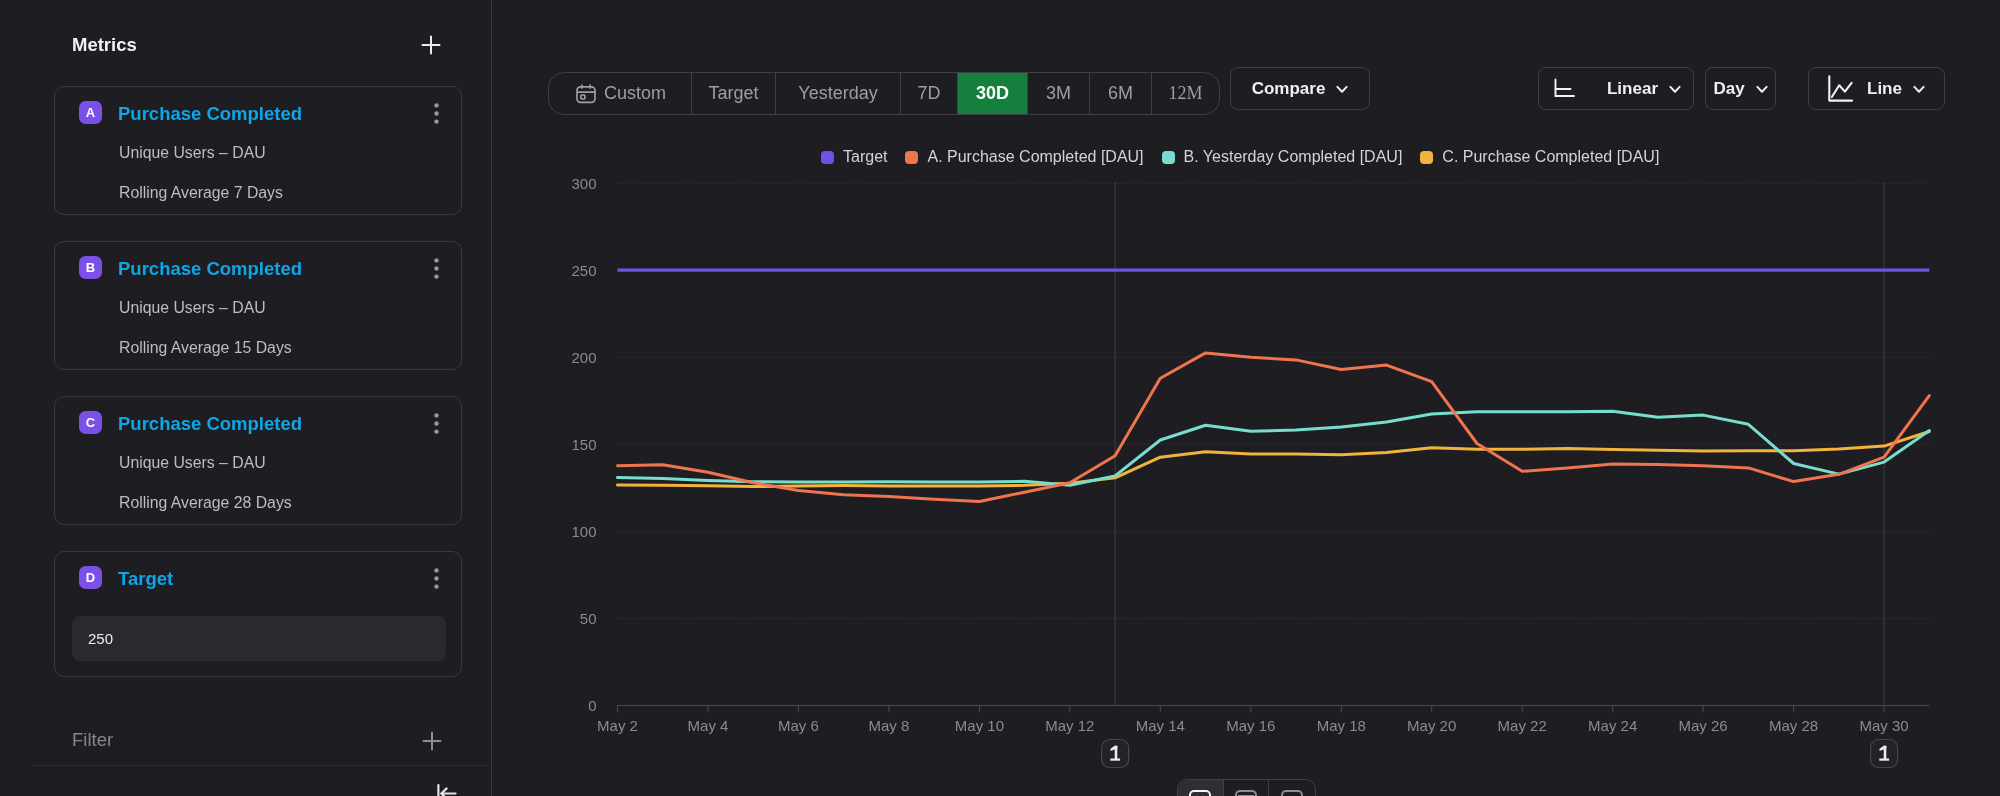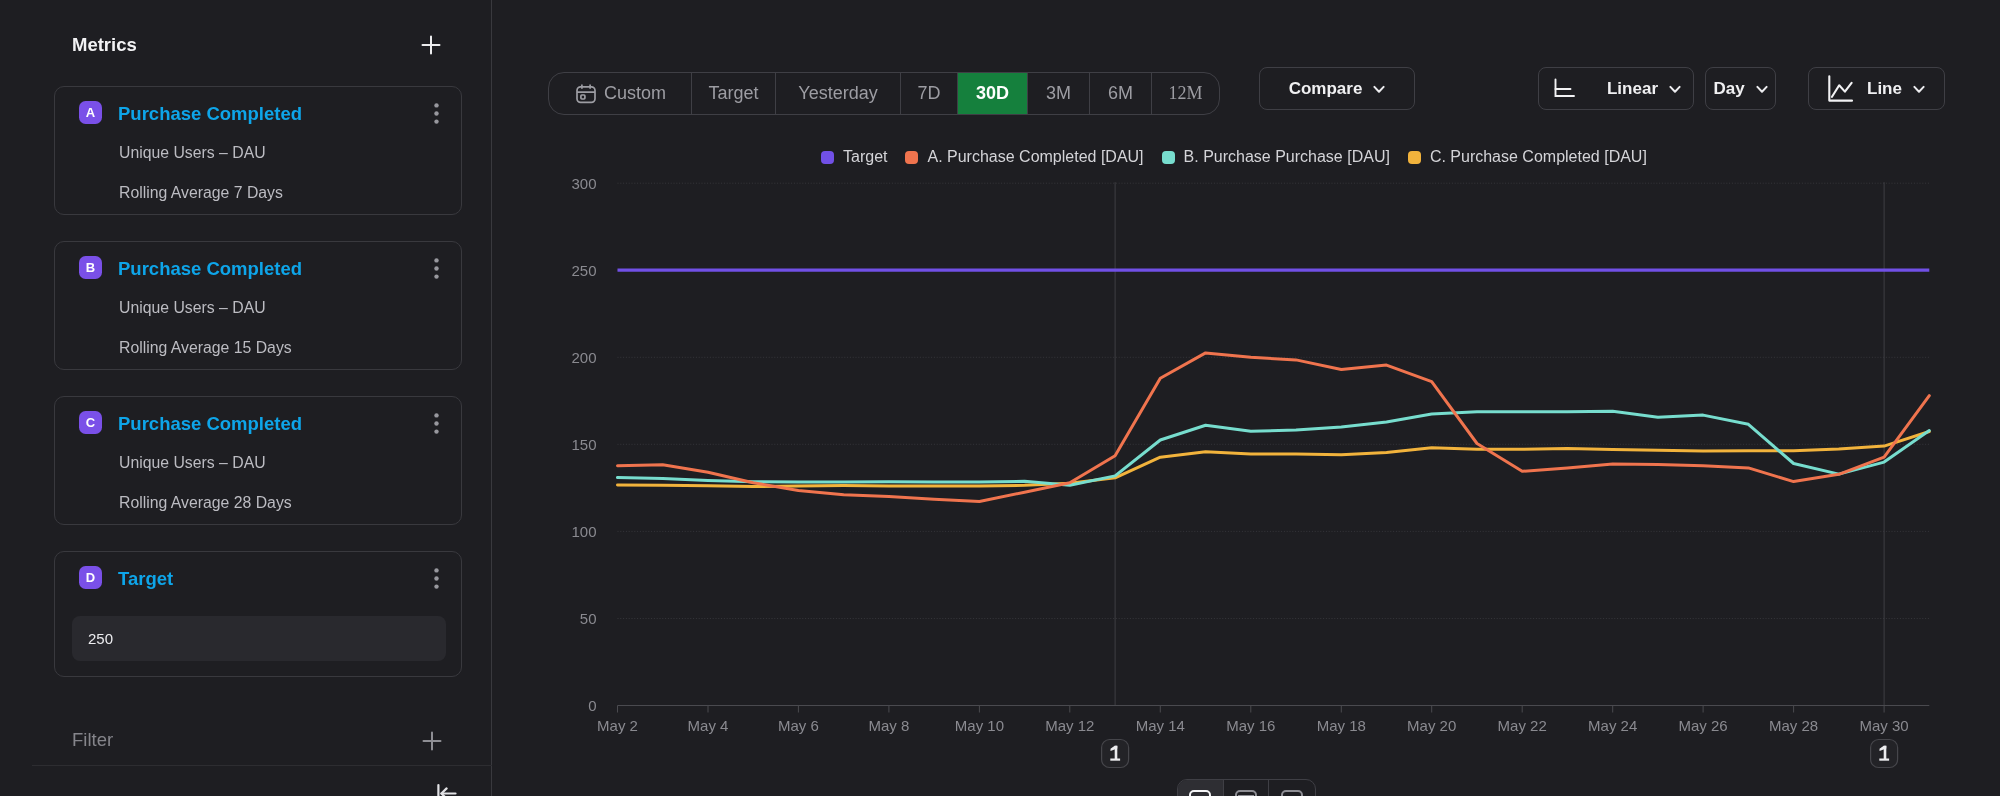--- a/index.html
+++ b/index.html
@@ -139,21 +139,21 @@
     <div class="seg" style="width:62px">
       <span>3M</span>
     </div>
     <div class="seg" style="width:62px">
       <span>6M</span>
     </div>
     <div class="seg" style="width:67px">
       <span>12M</span>
     </div>
   </div>
-<div class="btn" style="left:1259px;width:156px">Compare <svg width="12" height="12" viewBox="0 0 12 12" fill="none" stroke="#ececef" stroke-width="2" stroke-linecap="round" stroke-linejoin="round">
+<div class="btn" style="left:1230px;width:140px">Compare <svg width="12" height="12" viewBox="0 0 12 12" fill="none" stroke="#ececef" stroke-width="2" stroke-linecap="round" stroke-linejoin="round">
       <path d="M1.4 3.9 L6 8.7 L10.6 3.9"></path>
     </svg></div>
 <div class="btn" style="left:1538px;width:156px">
     <svg width="25" height="23" viewBox="0 0 25 23" fill="none" stroke="#f2f2f4" stroke-width="1.9" stroke-linecap="round">
 <path d="M4.5 2.5 V19 H23"></path>
 <path d="M4.5 12 H19.5"></path>
 </svg>
     <span style="margin-left:20px">Linear</span> 
     <svg width="12" height="12" viewBox="0 0 12 12" fill="none" stroke="#ececef" stroke-width="2" stroke-linecap="round" stroke-linejoin="round">
       <path d="M1.4 3.9 L6 8.7 L10.6 3.9"></path>
@@ -177,21 +177,21 @@
     <div class="litem">
       <span class="sw" style="background:#7150E6"></span>
       <span>Target</span>
     </div>
     <div class="litem">
       <span class="sw" style="background:#F0744E"></span>
       <span>A. Purchase Completed [DAU]</span>
     </div>
     <div class="litem">
       <span class="sw" style="background:#77DDCE"></span>
-      <span>B. Purchase Purchase [DAU]</span>
+      <span>B. Yesterday Completed [DAU]</span>
     </div>
     <div class="litem">
       <span class="sw" style="background:#F2B33C"></span>
       <span>C. Purchase Completed [DAU]</span>
     </div>
   </div>
 <svg width="1540" height="666" viewBox="0 0 1540 666" style="position:absolute;left:460px;top:130px" font-family="Liberation Sans, sans-serif">
 <line x1="157.5" y1="488.5" x2="1469.3" y2="488.5" stroke="#3a3a3f" stroke-width="1" stroke-dasharray="1 1.8" opacity="0.85"></line>
 <line x1="157.5" y1="401.4" x2="1469.3" y2="401.4" stroke="#3a3a3f" stroke-width="1" stroke-dasharray="1 1.8" opacity="0.85"></line>
 <line x1="157.5" y1="314.3" x2="1469.3" y2="314.3" stroke="#3a3a3f" stroke-width="1" stroke-dasharray="1 1.8" opacity="0.85"></line>

